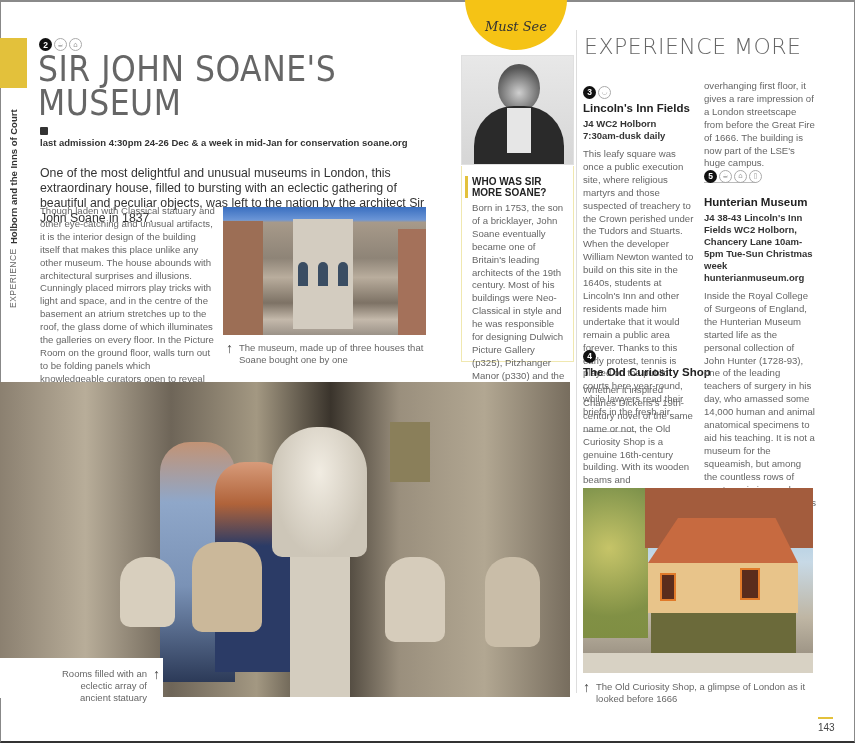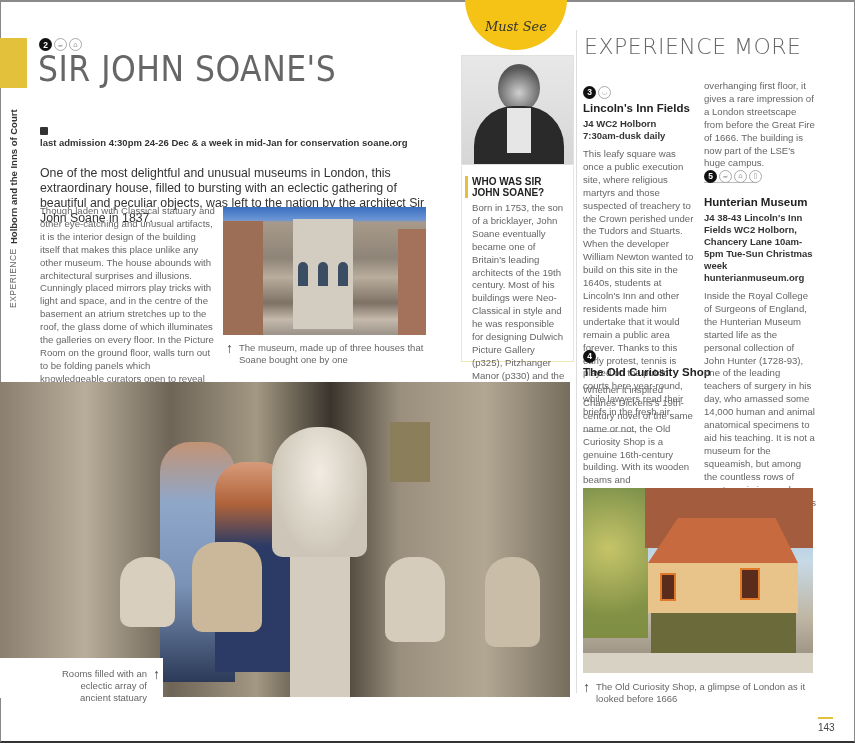--- a/index.html
+++ b/index.html
@@ -44,20 +44,21 @@
   <span class="area">Holborn and the Inns of Court</span>
 </div>
 
 <div class="badge" style="position:absolute;left:39px;top:38px;">
   <span class="num">2</span>
   <span class="ico">☕</span>
   <span class="ico">⌂</span>
 </div>
 <div class="h1">
   <span>SIR JOHN SOANE'S</span>
+  <span>MUSEUM</span>
 </div>
 
 <div class="infoline" style="position:absolute;left:40px;top:125px;width:410px;">
   <div><span class="ic"></span></div>
   <div><span>last admission 4:30pm  24-26 Dec &amp; a week in mid-Jan for conservation  soane.org</span></div>
 </div>
 
 <div class="lead" style="position:absolute;left:40px;top:153px;width:400px;">One of the most delightful and unusual museums in London, this extraordinary house, filled to bursting with an eclectic gathering of beautiful and peculiar objects, was left to the nation by the architect Sir John Soane in 1837.</div>
 
 <div class="body" style="position:absolute;left:40px;top:205px;width:175px;">Though laden with Classical statuary and other eye-catching and unusual artifacts, it is the interior design of the building itself that makes this place unlike any other museum. The house abounds with architectural surprises and illusions. Cunningly placed mirrors play tricks with light and space, and in the centre of the basement an atrium stretches up to the roof, the glass dome of which illuminates the galleries on every floor. In the Picture Room on the ground floor, walls turn out to be folding panels which knowledgeable curators open to reveal further paintings and, most unexpectedly, a floorless extension to the room itself, hung with yet more pictures.</div>
@@ -79,21 +80,21 @@
   <span>Must See</span>
 </div>
 
 <div class="portrait">
   <div style="position:absolute;left:36px;top:8px;width:42px;height:48px;border-radius:50%;background:radial-gradient(circle at 50% 60%,#cfcfcf,#555 70%);"></div>
   <div style="position:absolute;left:12px;top:50px;width:90px;height:65px;border-radius:40px 40px 0 0;background:#2a2a2a;"></div>
   <div style="position:absolute;left:45px;top:52px;width:24px;height:45px;background:#e6e6e6;"></div>
 </div>
 
 <div class="sidebox">
-  <div class="q">WHO WAS SIR JOHN SOANE?</div>
+  <div class="q">WHO WAS SIR MORE SOANE?</div>
   <div class="body" style="margin-top:4px;">Born in 1753, the son of a bricklayer, John Soane eventually became one of Britain's leading architects of the 19th century. Most of his buildings were Neo-Classical in style and he was responsible for designing Dulwich Picture Gallery (p325), Pitzhanger Manor (p330) and the Bank of England (p186).</div>
 </div>
 
 <div class="photo" style="left:0;top:382px;width:570px;height:315px;background:linear-gradient(90deg,#8b8070 0%,#b8ad99 15%,#6e6558 30%,#a39882 45%,#3a342c 58%,#9a8f7d 70%,#b2a792 85%,#776d5e 100%);">
   <div style="position:absolute;left:160px;top:60px;width:75px;height:240px;background:linear-gradient(180deg,#c29375 0%,#8fa7c9 25%,#7a92b6 60%,#2c3a58 100%);border-radius:30px 30px 0 0;"></div>
   <div style="position:absolute;left:215px;top:80px;width:75px;height:210px;background:linear-gradient(180deg,#d79b7a 0%,#b0633a 20%,#2b3b66 40%,#2b3b66 100%);border-radius:30px 30px 0 0;"></div>
   <div style="position:absolute;left:272px;top:45px;width:95px;height:130px;background:radial-gradient(ellipse at 50% 35%,#f1ece2,#cdc6b8 70%);border-radius:45px 45px 10px 10px;"></div>
   <div style="position:absolute;left:290px;top:175px;width:60px;height:140px;background:#d4cdbf;"></div>
   <div style="position:absolute;left:120px;top:175px;width:55px;height:70px;background:#d8cfbe;border-radius:25px 25px 10px 10px;"></div>
   <div style="position:absolute;left:192px;top:160px;width:70px;height:90px;background:#cbb89a;border-radius:25px 25px 10px 10px;"></div>

